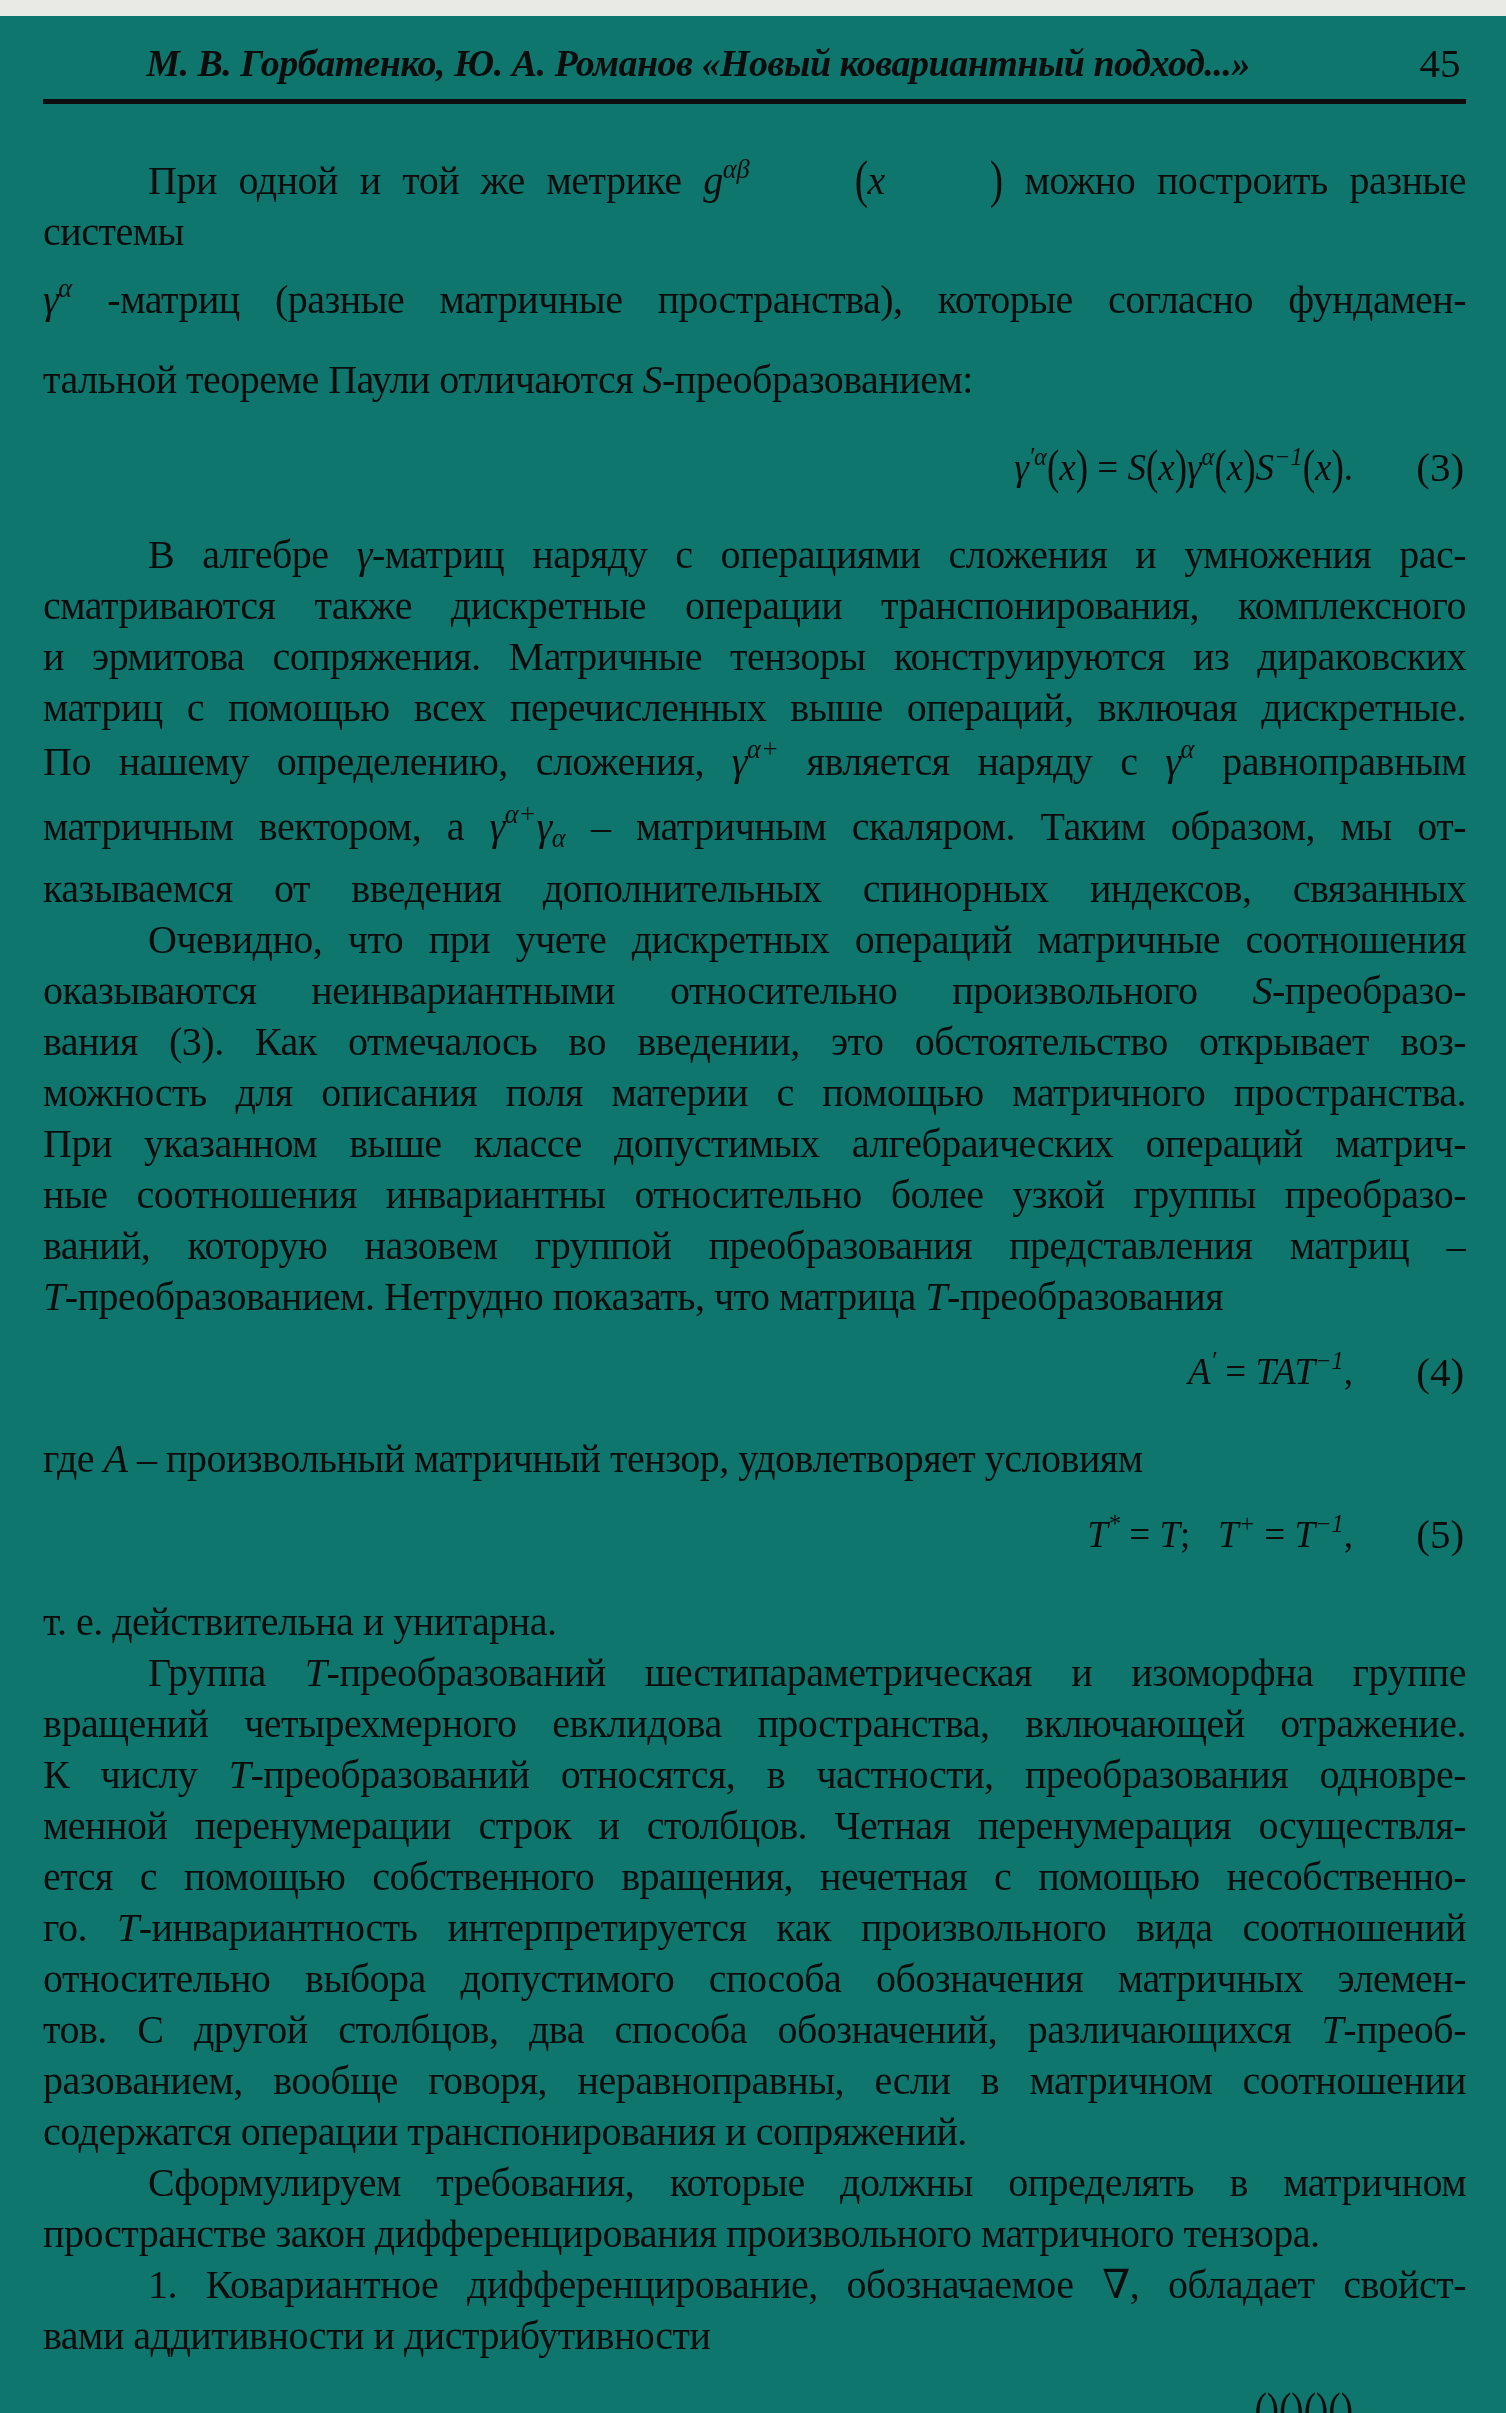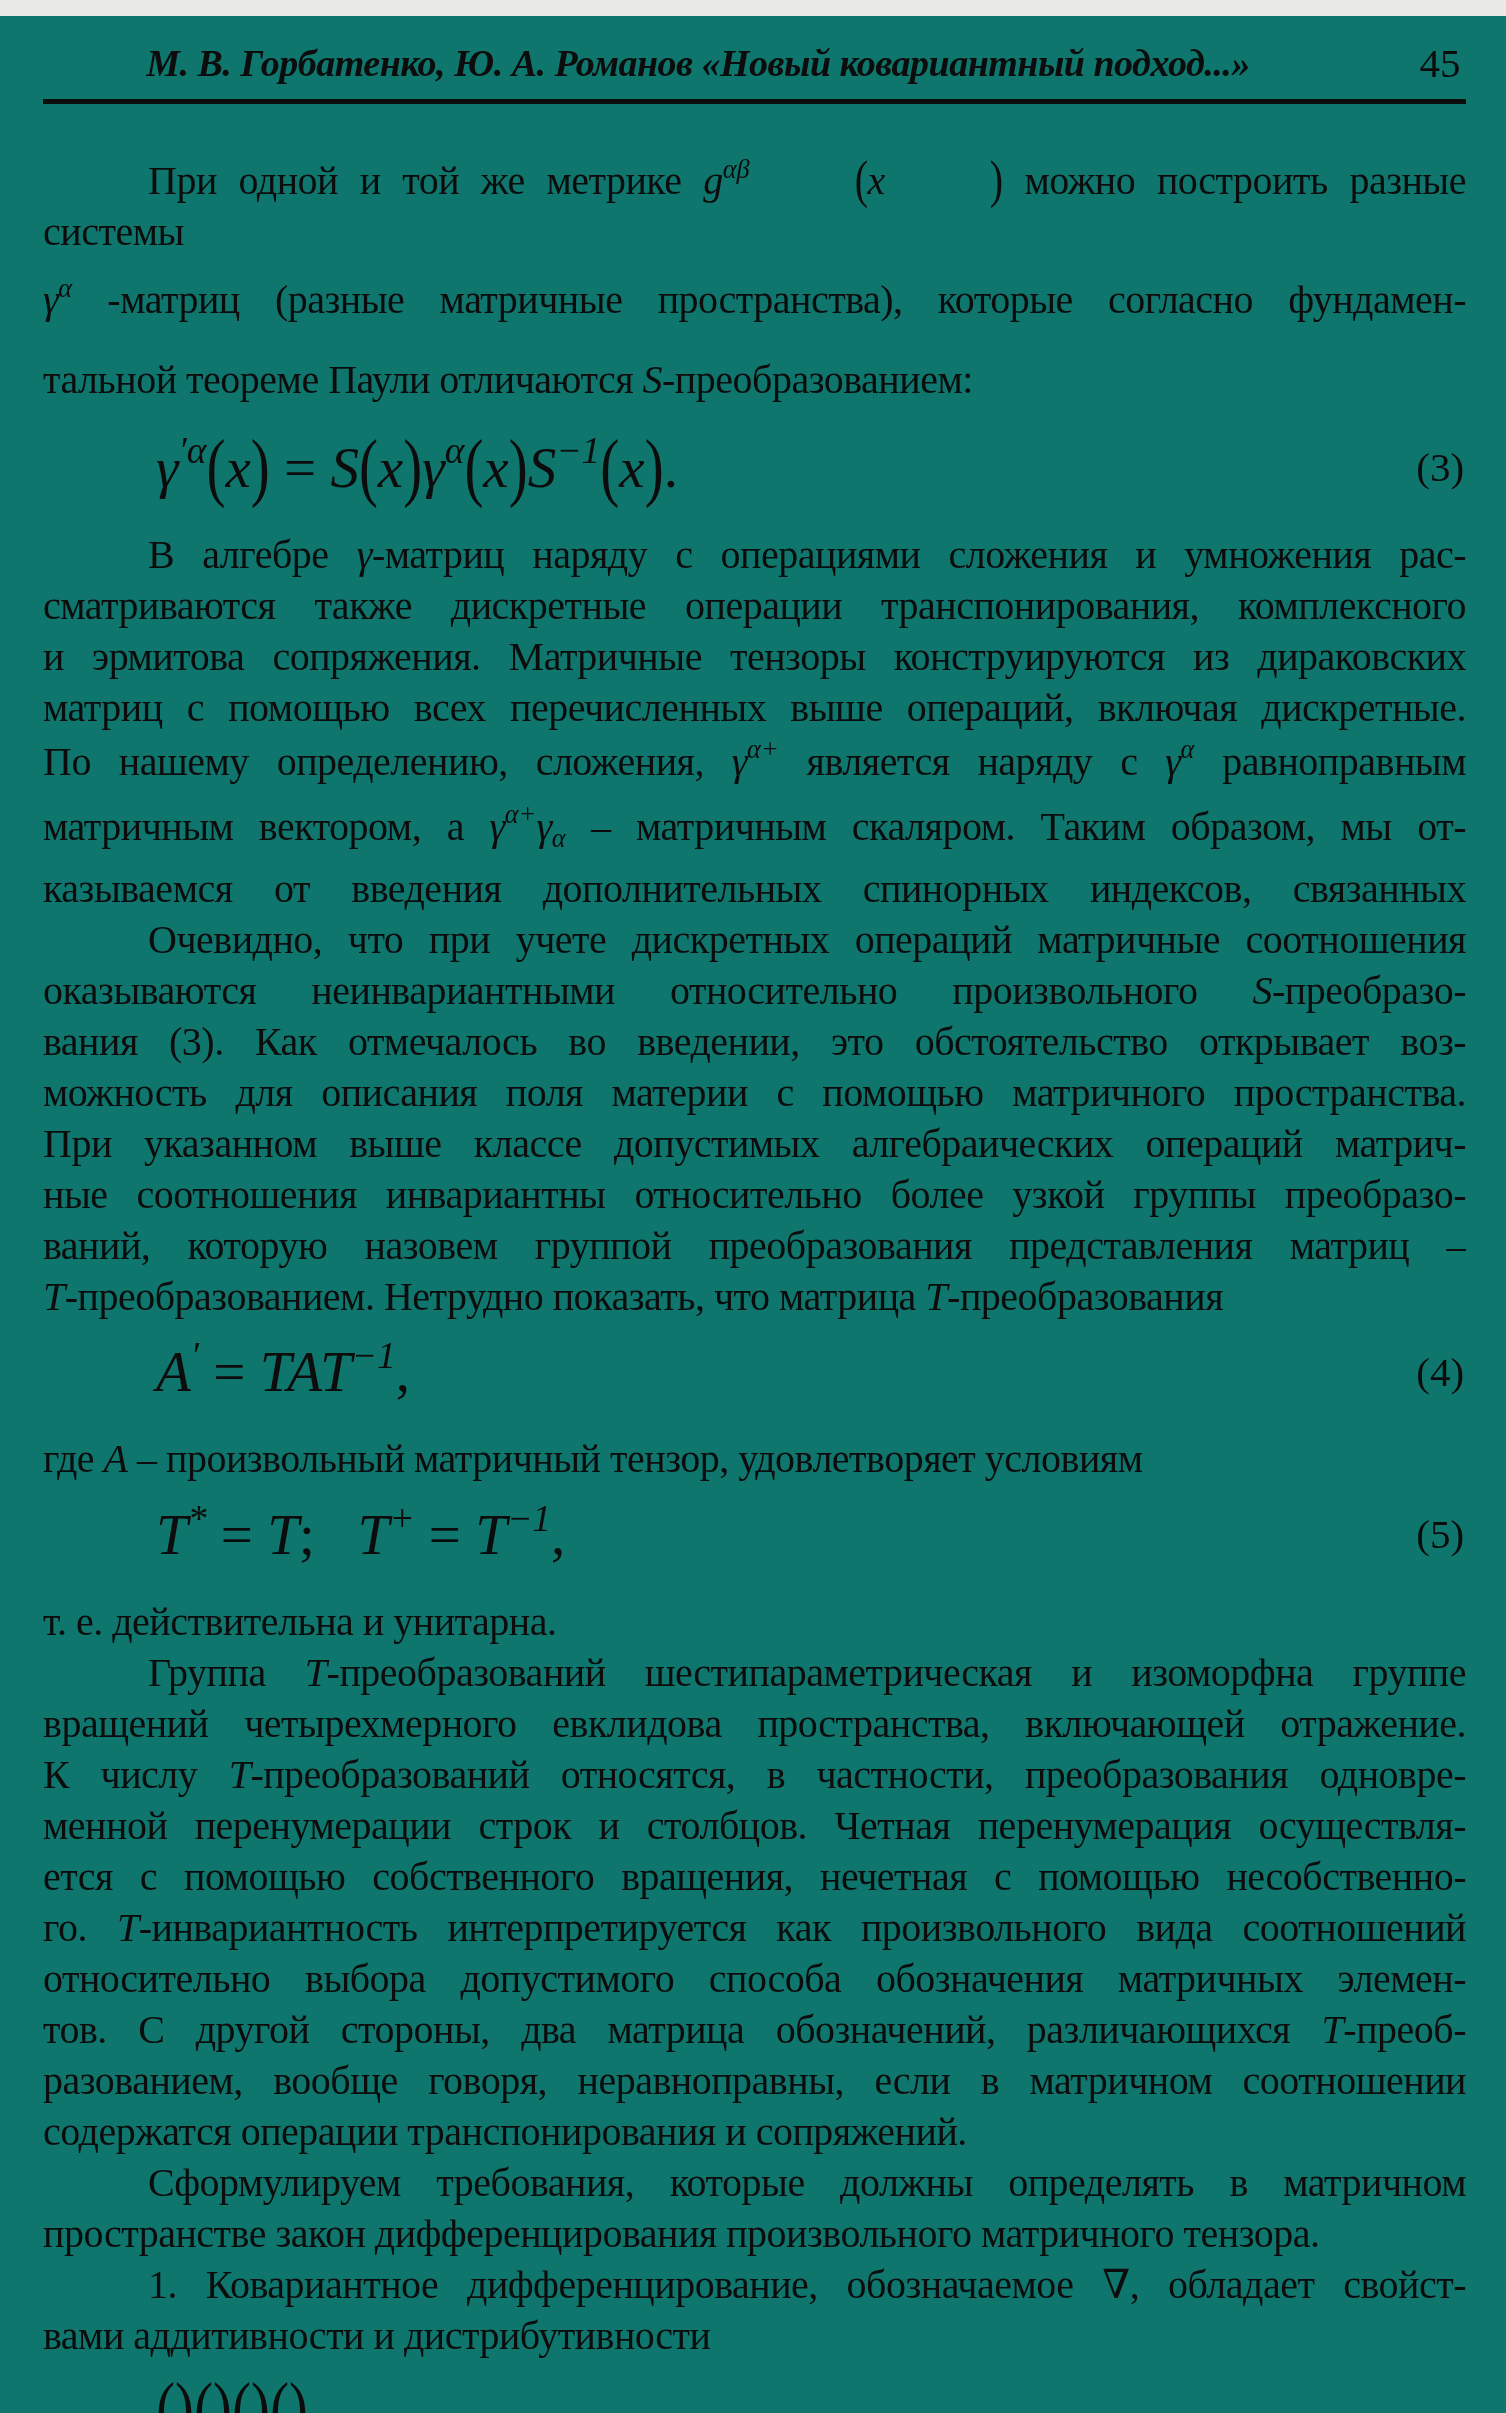--- a/index.html
+++ b/index.html
@@ -57,22 +57,22 @@
   .sub{
     font-size:66%;
     font-style:italic;
     position:relative;top:0.28em;
     line-height:0;
     letter-spacing:0;
   }
   
   .eq{position:relative;margin:22.6px 0 34px;}
   .eq-body{
-    text-align:left;
-    font-size:57px;
+    text-align:right;
+    font-size:37px;
     line-height:55px;
     padding:0 113px;
   }
   .eq-num{
     position:absolute;right:1.9px;top:50%;
     transform:translateY(-50%);
     font-size:41px;
   }
   .br{display:inline-block;transform:scaleY(1.32);transform-origin:50% 58%;}
 </style>
@@ -129,21 +129,21 @@
         <div class="line last"><span>т. е. действительна и унитарна.</span></div>
       </div>
       <div class="para">
         <div class="line indent"><span>Группа </span><span class="i">T</span><span>-преобразований шестипараметрическая и изоморфна группе</span></div>
         <div class="line"><span>вращений четырехмерного евклидова пространства, включающей отражение.</span></div>
         <div class="line"><span>К числу </span><span class="i">T</span><span>-преобразований относятся, в частности, преобразования одновре-</span></div>
         <div class="line"><span>менной перенумерации строк и столбцов. Четная перенумерация осуществля-</span></div>
         <div class="line"><span>ется с помощью собственного вращения, нечетная с помощью несобственно-</span></div>
         <div class="line"><span>го. </span><span class="i">T</span><span>-инвариантность интерпретируется как произвольного вида соотношений</span></div>
         <div class="line"><span>относительно выбора допустимого способа обозначения матричных элемен-</span></div>
-        <div class="line"><span>тов. С другой стороны, два матрица обозначений, различающихся </span><span class="i">T</span><span>-преоб-</span></div>
+        <div class="line"><span>тов. С другой столбцов, два способа обозначений, различающихся </span><span class="i">T</span><span>-преоб-</span></div>
         <div class="line"><span>разованием, вообще говоря, неравноправны, если в матричном соотношении</span></div>
         <div class="line last"><span>содержатся операции транспонирования и сопряжений.</span></div>
       </div>
       <div class="para">
         <div class="line indent"><span>Сформулируем требования, которые должны определять в матричном</span></div>
         <div class="line last"><span>пространстве закон дифференцирования произвольного матричного тензора.</span></div>
       </div>
       <div class="para">
         <div class="line indent"><span>1. Ковариантное дифференцирование, обозначаемое ∇, обладает свойст-</span></div>
         <div class="line last"><span>вами аддитивности и дистрибутивности</span></div>

